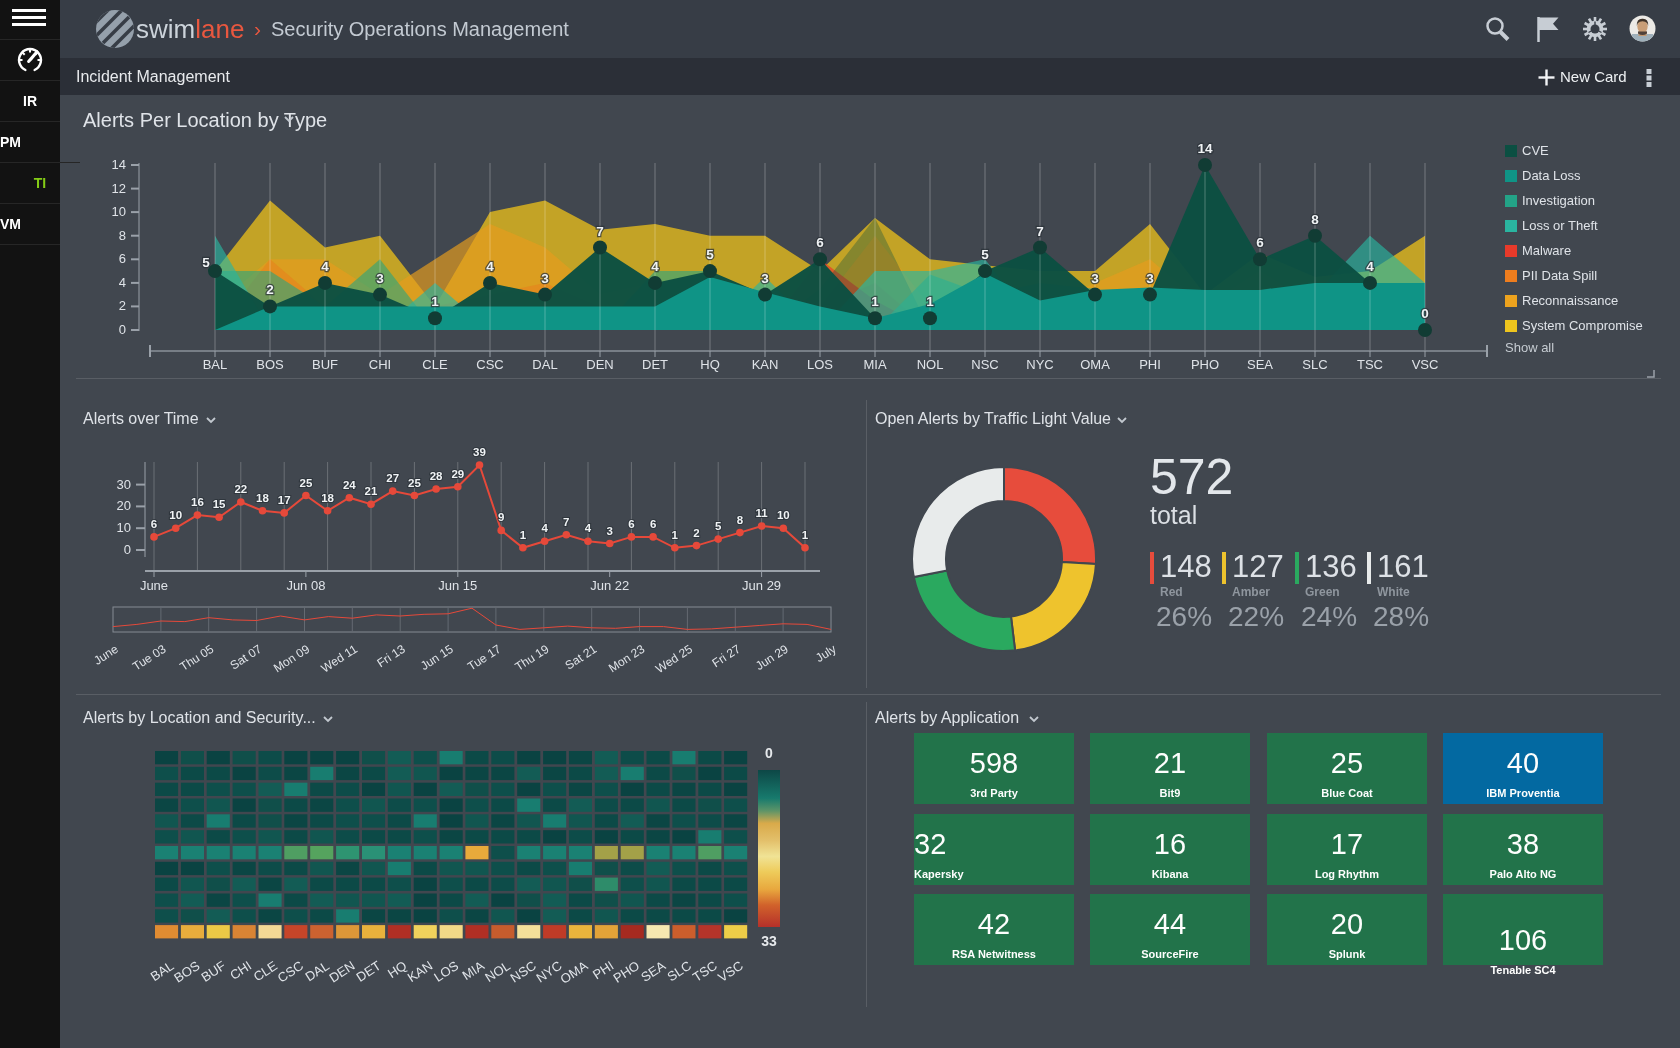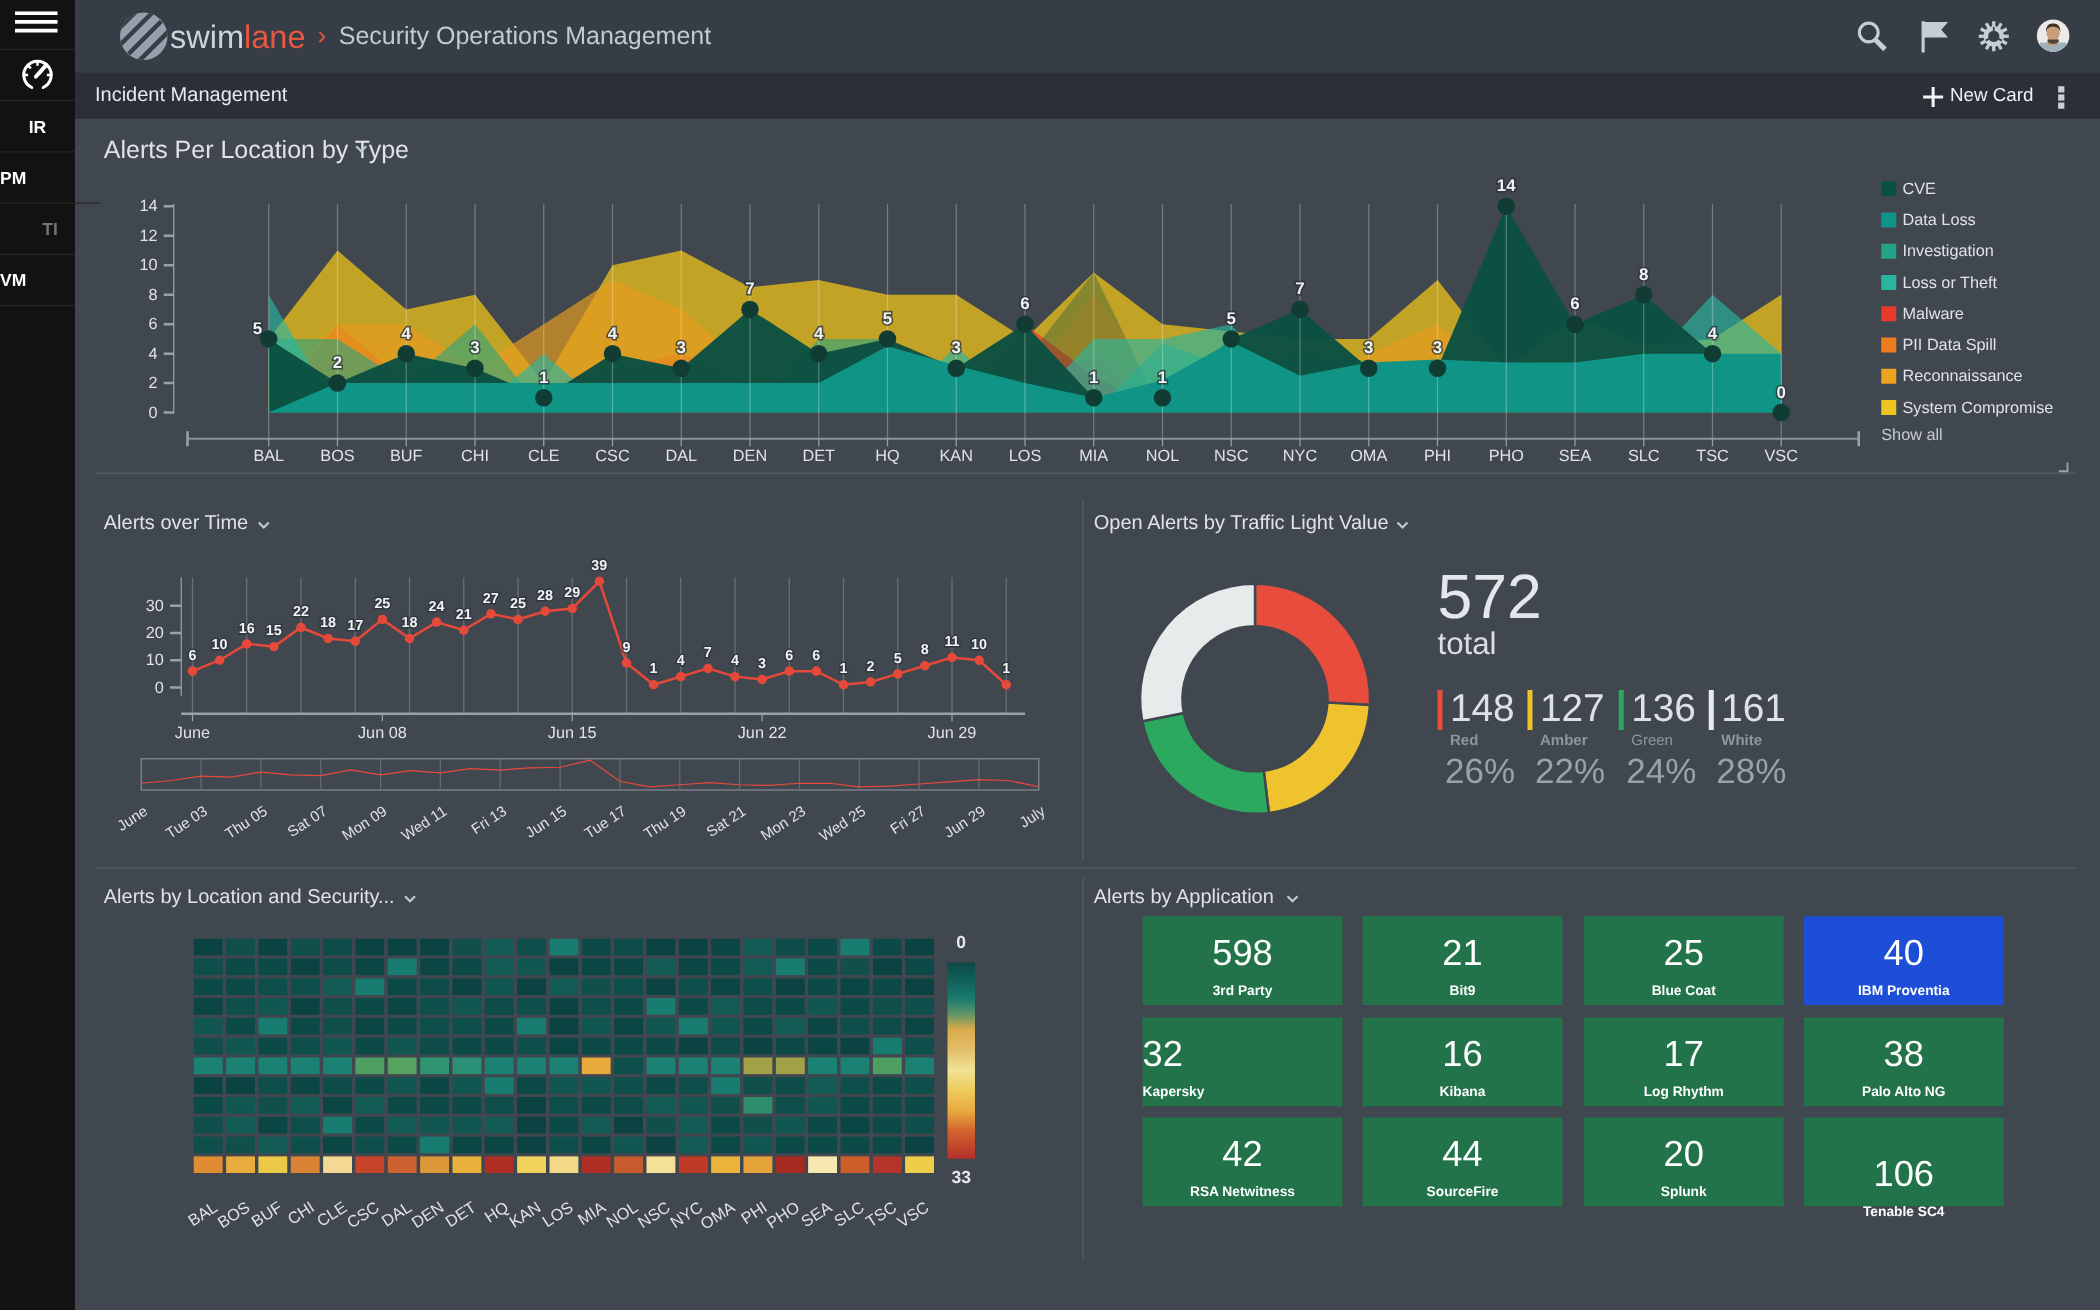--- a/index.html
+++ b/index.html
@@ -390,21 +390,21 @@
 <div style="position:absolute;left:1150px;top:552px;width:4px;height:32px;background:#e74c3c"></div>
 <div style="position:absolute;left:1160px;top:549px;font-size:31px;color:#dde1e6">148</div>
 <div style="position:absolute;left:1160px;top:585px;font-size:12px;font-weight:bold;color:#8f969e">Red</div>
 <div style="position:absolute;left:1156px;top:601px;font-size:28px;color:#9aa1a9">26%</div>
 <div style="position:absolute;left:1222px;top:552px;width:4px;height:32px;background:#eec32d"></div>
 <div style="position:absolute;left:1232px;top:549px;font-size:31px;color:#dde1e6">127</div>
 <div style="position:absolute;left:1232px;top:585px;font-size:12px;font-weight:bold;color:#8f969e">Amber</div>
 <div style="position:absolute;left:1228px;top:601px;font-size:28px;color:#9aa1a9">22%</div>
 <div style="position:absolute;left:1295px;top:552px;width:4px;height:32px;background:#2aa95f"></div>
 <div style="position:absolute;left:1305px;top:549px;font-size:31px;color:#dde1e6">136</div>
-<div style="position:absolute;left:1305px;top:585px;font-size:12px;font-weight:normal;color:#8f969e">Green</div>
+<div style="position:absolute;left:1305px;top:585px;font-size:12px;font-weight:bold;color:#8f969e">Green</div>
 <div style="position:absolute;left:1301px;top:601px;font-size:28px;color:#9aa1a9">24%</div>
 <div style="position:absolute;left:1367px;top:552px;width:4px;height:32px;background:#e8ebeb"></div>
 <div style="position:absolute;left:1377px;top:549px;font-size:31px;color:#dde1e6">161</div>
 <div style="position:absolute;left:1377px;top:585px;font-size:12px;font-weight:bold;color:#8f969e">White</div>
 <div style="position:absolute;left:1373px;top:601px;font-size:28px;color:#9aa1a9">28%</div>
 <svg style="position:absolute;left:60px;top:700px" width="810" height="330">
 <rect x="95.0" y="51.0" width="23.1" height="13.3" fill="#0a4342"></rect>
 <rect x="120.9" y="51.0" width="23.1" height="13.3" fill="#104f4a"></rect>
 <rect x="146.7" y="51.0" width="23.1" height="13.3" fill="#0a4342"></rect>
 <rect x="172.6" y="51.0" width="23.1" height="13.3" fill="#104f4a"></rect>
@@ -726,21 +726,21 @@
 <div style="font-size:11px;font-weight:bold;color:#fdfefd;margin-top:9px">3rd Party</div>
   </div>
 <div style="position:absolute;left:1090px;top:733px;width:160px;height:71px;background:#22734a;text-align:center">
 <div style="font-size:29px;color:#fdfefd;margin-top:16px;line-height:29px">21</div>
 <div style="font-size:11px;font-weight:bold;color:#fdfefd;margin-top:9px">Bit9</div>
   </div>
 <div style="position:absolute;left:1267px;top:733px;width:160px;height:71px;background:#22734a;text-align:center">
 <div style="font-size:29px;color:#fdfefd;margin-top:16px;line-height:29px">25</div>
 <div style="font-size:11px;font-weight:bold;color:#fdfefd;margin-top:9px">Blue Coat</div>
   </div>
-<div style="position:absolute;left:1443px;top:733px;width:160px;height:71px;background:#1d4ed8;text-align:center">
+<div style="position:absolute;left:1443px;top:733px;width:160px;height:71px;background:#0369a1;text-align:center">
 <div style="font-size:29px;color:#fdfefd;margin-top:16px;line-height:29px">40</div>
 <div style="font-size:11px;font-weight:bold;color:#fdfefd;margin-top:9px">IBM Proventia</div>
   </div>
 <div style="position:absolute;left:914px;top:814px;width:160px;height:71px;background:#22734a;text-align:left">
 <div style="font-size:29px;color:#fdfefd;margin-top:16px;line-height:29px">32</div>
 <div style="font-size:11px;font-weight:bold;color:#fdfefd;margin-top:9px">Kapersky</div>
   </div>
 <div style="position:absolute;left:1090px;top:814px;width:160px;height:71px;background:#22734a;text-align:center">
 <div style="font-size:29px;color:#fdfefd;margin-top:16px;line-height:29px">16</div>
 <div style="font-size:11px;font-weight:bold;color:#fdfefd;margin-top:9px">Kibana</div>
@@ -806,17 +806,17 @@
 <path d="M9.4 24.0 A11 11 0 1 1 18.6 24.0" fill="none" stroke="#fff" stroke-width="2.4" stroke-linecap="round"></path>
 <line x1="14.0" y1="6.5" x2="14.0" y2="3.0" stroke="#fff" stroke-width="2"></line>
       <line x1="19.3" y1="8.7" x2="21.8" y2="6.2" stroke="#fff" stroke-width="2"></line>
       <line x1="21.5" y1="14.0" x2="25.0" y2="14.0" stroke="#fff" stroke-width="2"></line>
       <line x1="8.7" y1="8.7" x2="6.2" y2="6.2" stroke="#fff" stroke-width="2"></line>
       <line x1="6.5" y1="14.0" x2="3.0" y2="14.0" stroke="#fff" stroke-width="2"></line>
 <path d="M12.6 15.4 L21 5.8 L15.4 12.6 Z" fill="#fff" stroke="#fff" stroke-width="3" stroke-linejoin="round" stroke-linecap="round"></path>
 </svg>
 <div style="position:absolute;left:0;top:80px;width:60px;height:41px;border-top:1px solid #262626;color:#fff;font-size:14px;font-weight:bold;text-align:center;line-height:41px">IR</div>
 <div style="position:absolute;left:0;top:121px;width:60px;height:41px;border-top:1px solid #262626;color:#fff;font-size:14px;font-weight:bold;text-align:left;line-height:41px">PM</div>
-<div style="position:absolute;left:0;top:162px;width:80px;height:41px;border-top:1px solid #262626;color:#737373;font-size:14px;font-weight:bold;text-align:center;line-height:41px">TI</div>
+<div style="position:absolute;left:0;top:162px;width:80px;height:41px;border-top:1px solid #262626;color:#84cc16;font-size:14px;font-weight:bold;text-align:center;line-height:41px">TI</div>
 <div style="position:absolute;left:0;top:203px;width:60px;height:41px;border-top:1px solid #262626;color:#fff;font-size:14px;font-weight:bold;text-align:left;line-height:41px">VM</div>
 <div style="position:absolute;left:0;top:244px;width:60px;border-top:1px solid #262626"></div>
 <div style="position:absolute;left:0;top:39px;width:60px;border-top:1px solid #262626"></div>
 </div>
 
 </body></html>

